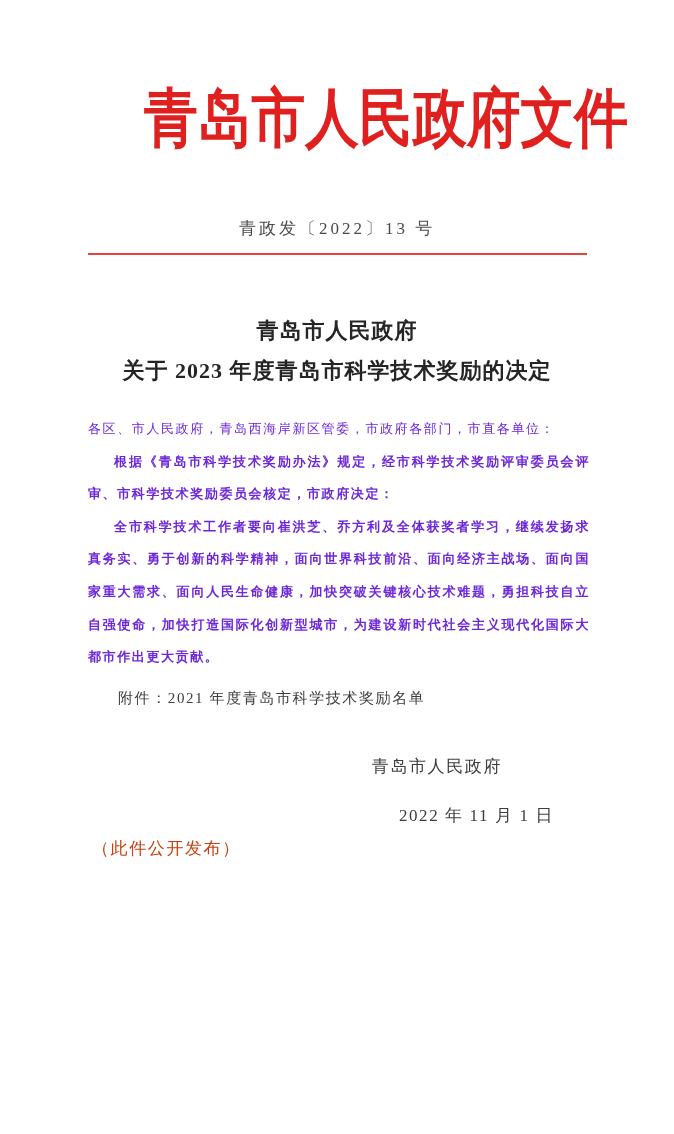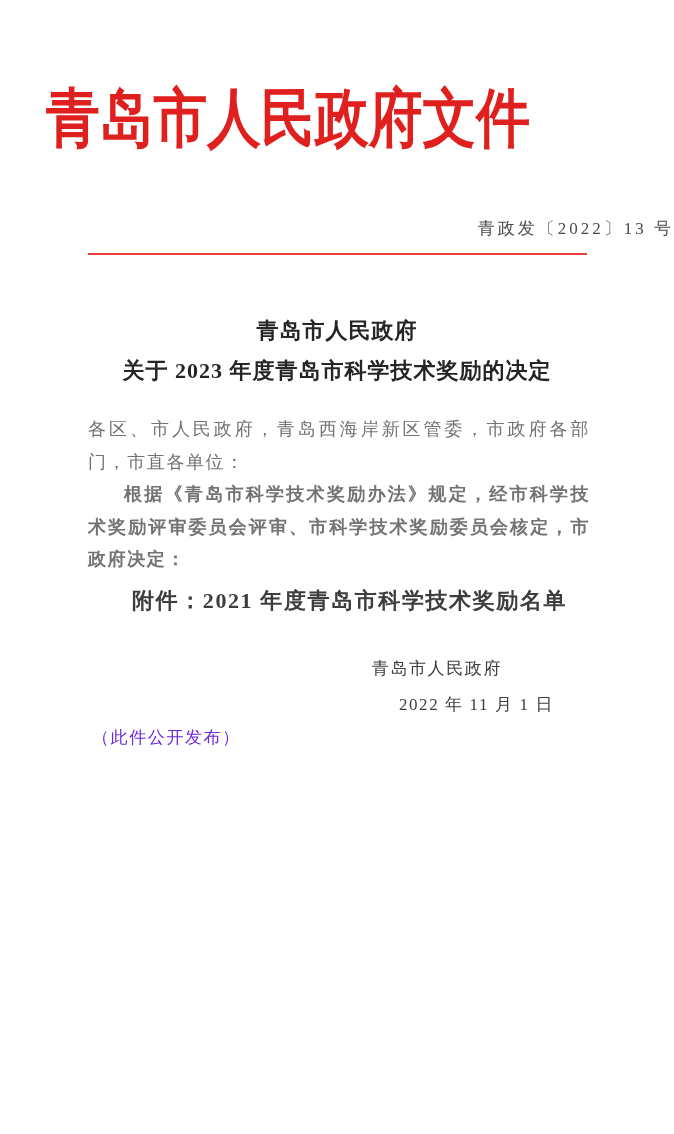--- a/index.html
+++ b/index.html
@@ -12,37 +12,37 @@
     color: #3d3d3d;
     position: relative;
   }
   .page {
     width: 674px;
     height: 1134px;
     background: #ffffff;
   }
   .masthead {
     margin-top: 80px;
-    text-align: left;
+    text-align: right;
     line-height: 78px;
     height: 78px;
     white-space: nowrap;
   }
   .masthead .masthead-text {
     display: inline-block;
     font-size: 64px;
     font-weight: bold;
     color: #e0201e;
     transform: scaleX(0.84);
     transform-origin: center center;
     letter-spacing: 0px;
   }
   .doc-number {
     margin-top: 60px;
-    text-align: right;
+    text-align: center;
     font-size: 17px;
     line-height: 22px;
     color: #4a4a4a;
     letter-spacing: 3px;
   }
   .red-rule {
     margin: 13px 87px 0 88px;
     height: 2px;
     background: #e8403a;
   }
@@ -50,60 +50,59 @@
     margin-top: 56px;
     text-align: center;
     font-weight: bold;
     color: #252525;
     font-size: 22px;
     line-height: 40px;
     letter-spacing: 1px;
   }
   .body-text {
     margin: 22px 84px 0 88px;
-    font-size: 18px;
+    font-size: 13px;
     line-height: 32.6px;
     letter-spacing: 1.6px;
     text-align: justify;
-    color: #737373;
+    color: #6d28d9;
   }
   .body-text p.indent { text-indent: 2em; font-weight: bold; }
   .attachment {
     margin: 8px 84px 0 88px;
-    font-size: 22px;
+    font-size: 15px;
     line-height: 33px;
     letter-spacing: 1.6px;
     text-indent: 2em;
     color: #3d3d3d;
-    font-weight: bold;
   }
   .signature {
     margin-top: 35px;
     padding-right: 172px;
     text-align: right;
     font-size: 17px;
     line-height: 33px;
     letter-spacing: 1.6px;
     color: #3d3d3d;
   }
   .issue-date {
-    margin-top: 3px;
+    margin-top: 16px;
     padding-right: 120px;
     text-align: right;
     font-size: 17px;
     line-height: 33px;
     letter-spacing: 1.6px;
     color: #3d3d3d;
   }
   .footnote {
     margin: 0 84px 0 92px;
     font-size: 17px;
     line-height: 33px;
     letter-spacing: 1.6px;
-    color: #6d28d9;
+    color: #c2410c;
   }
 </style>
 </head>
 <body>
 
 <div class="page">
 
   <div class="masthead">
     <span class="masthead-text">青岛市人民政府文件</span>
   </div>
@@ -113,20 +112,21 @@
   <div class="red-rule"></div>
 
   <div class="doc-title">
     <div>青岛市人民政府</div>
     <div>关于 2023 年度青岛市科学技术奖励的决定</div>
   </div>
 
   <div class="body-text">
     <p>各区、市人民政府，青岛西海岸新区管委，市政府各部门，市直各单位：</p>
     <p class="indent">根据《青岛市科学技术奖励办法》规定，经市科学技术奖励评审委员会评审、市科学技术奖励委员会核定，市政府决定：</p>
+    <p class="indent">全市科学技术工作者要向崔洪芝、乔方利及全体获奖者学习，继续发扬求真务实、勇于创新的科学精神，面向世界科技前沿、面向经济主战场、面向国家重大需求、面向人民生命健康，加快突破关键核心技术难题，勇担科技自立自强使命，加快打造国际化创新型城市，为建设新时代社会主义现代化国际大都市作出更大贡献。</p>
   </div>
 
   <div class="attachment">附件：2021 年度青岛市科学技术奖励名单</div>
 
   <div class="signature">青岛市人民政府</div>
 
   <div class="issue-date">2022 年 11 月 1 日</div>
 
   <div class="footnote">（此件公开发布）</div>
 

